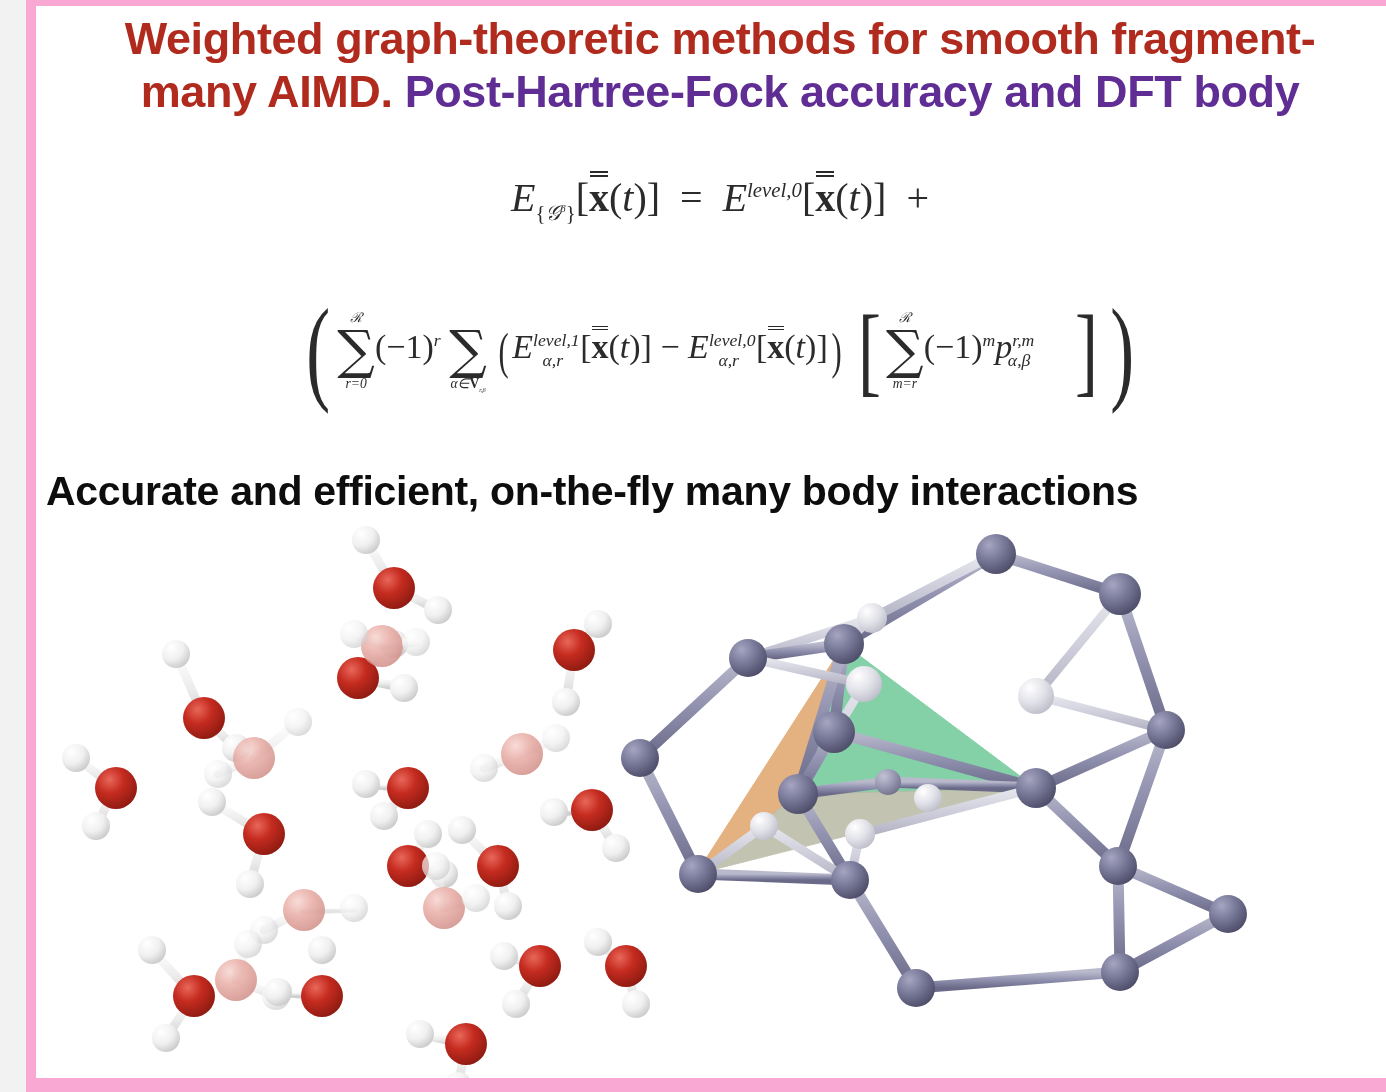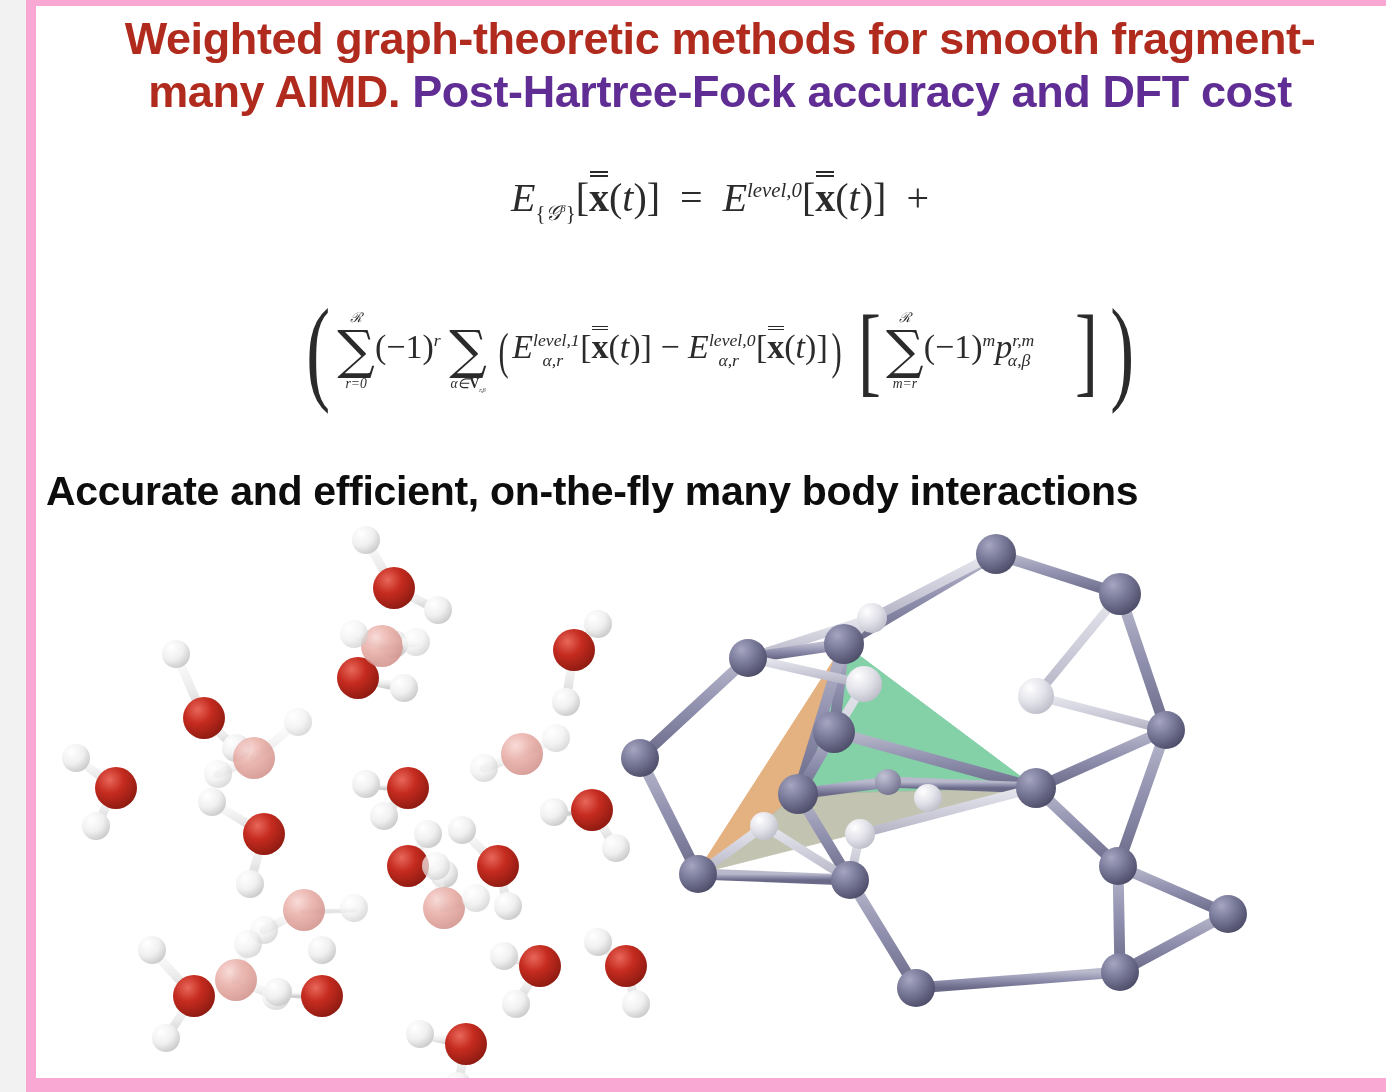--- a/index.html
+++ b/index.html
@@ -148,21 +148,21 @@
 <body>
 
 <div id="root">
   <div id="canvas">
 
     <div id="title-block">
       <div>
         <span class="t-red">Weighted graph-theoretic methods for smooth fragment-</span>
       </div>
       <div>
-        <span class="t-red">many AIMD. </span><span class="t-purple">Post-Hartree-Fock accuracy and DFT cost</span>
+        <span class="t-red">many AIMD. </span><span class="t-purple">Post-Hartree-Fock accuracy and DFT body</span>
       </div>
     </div>
 
     <div id="equation-block">
 
       <div id="eq-line1">
         <span class="mi">E</span><sub class="sm"><span class="sub-eq">{</span><span class="mi">𝒢</span><sup class="sm"><span class="mi">β</span></sup><span class="sub-eq">}</span></sub><span class="mup">[</span><span class="ovl mbold">x</span><span class="mup">(</span><span class="mi">t</span><span class="mup">)]</span>
         <span class="mup">&nbsp;=&nbsp;</span>
         <span class="mi">E</span><sup class="sm">level,0</sup><span class="mup">[</span><span class="ovl mbold">x</span><span class="mup">(</span><span class="mi">t</span><span class="mup">)]</span>
         <span class="mup">&nbsp;+</span>

